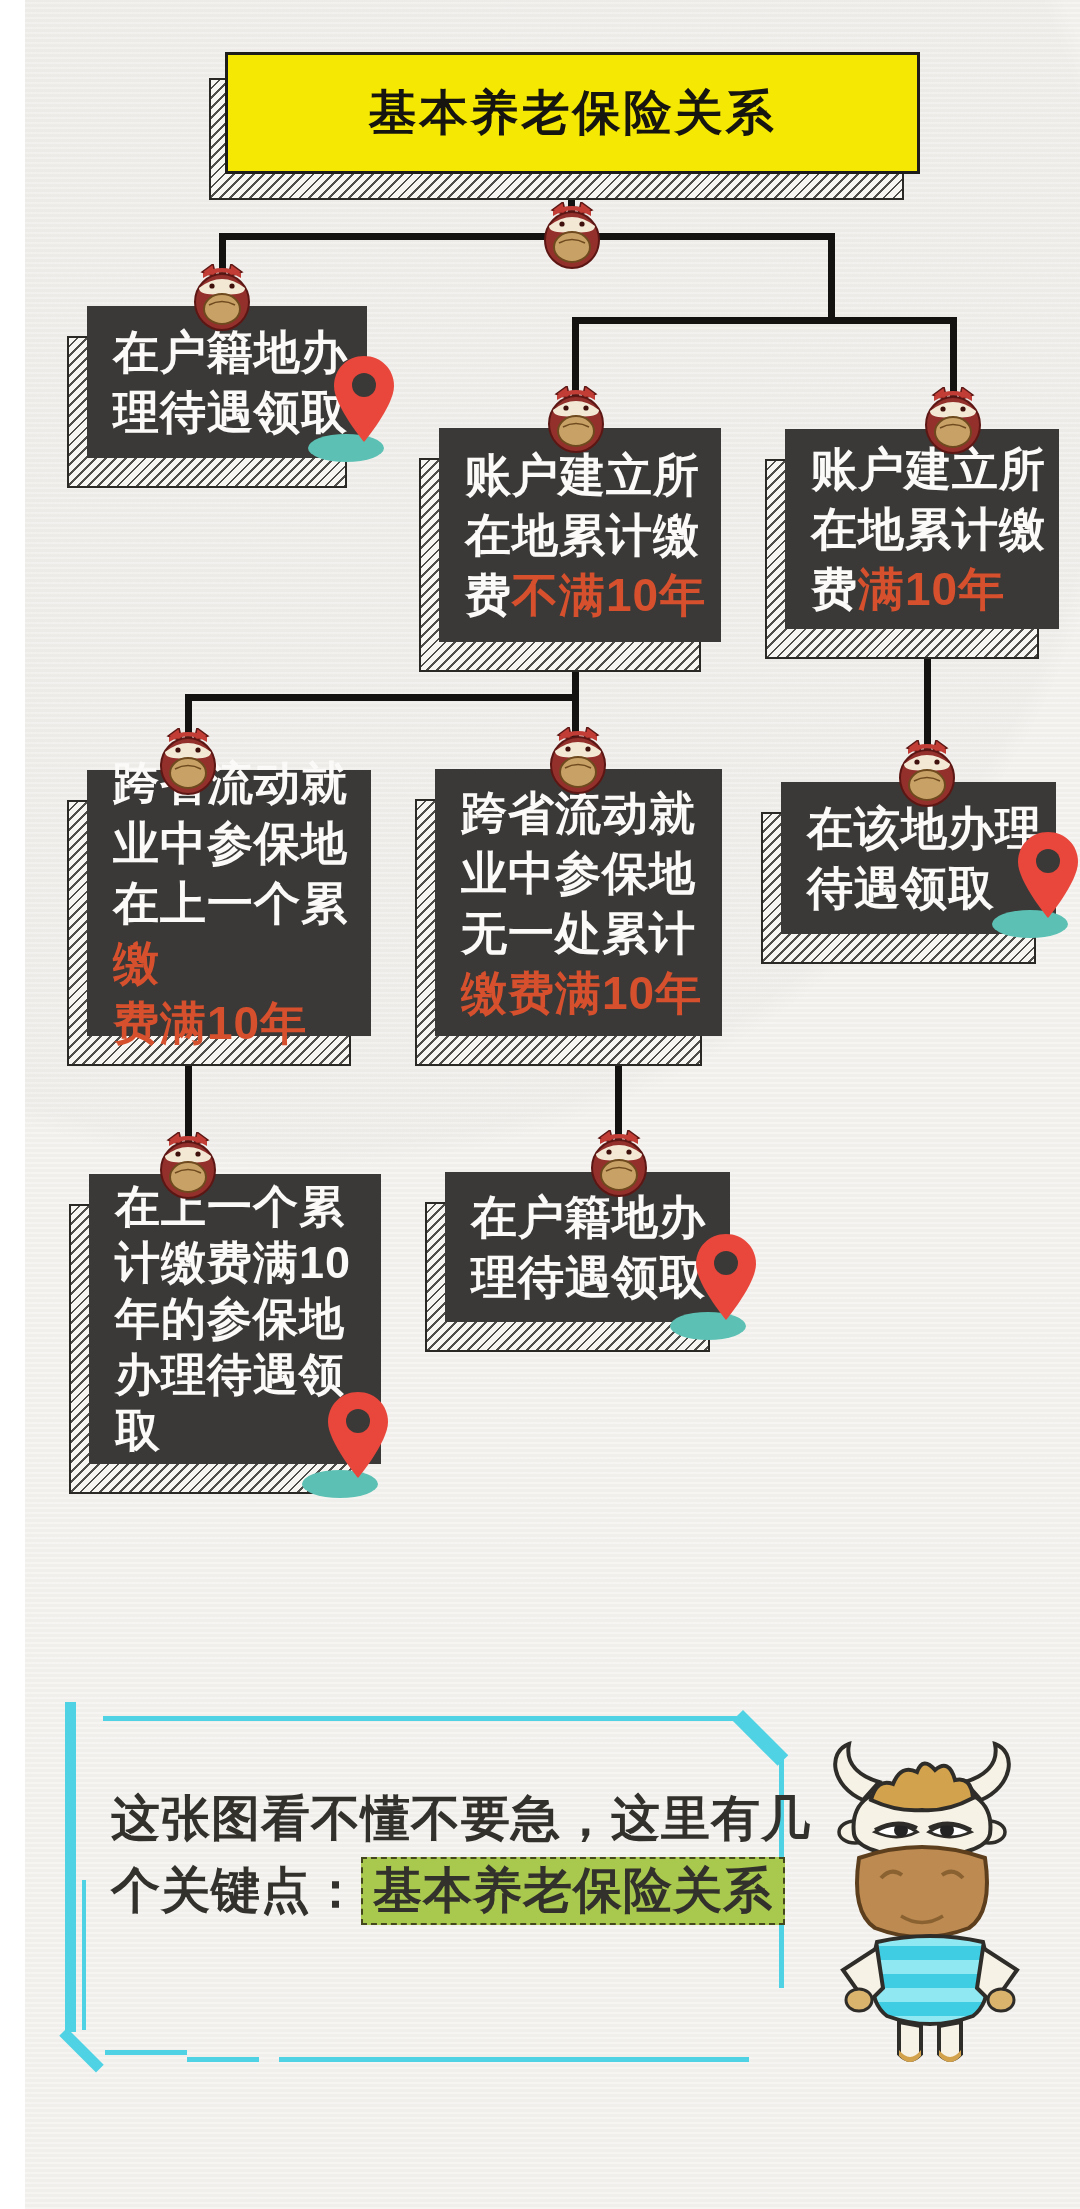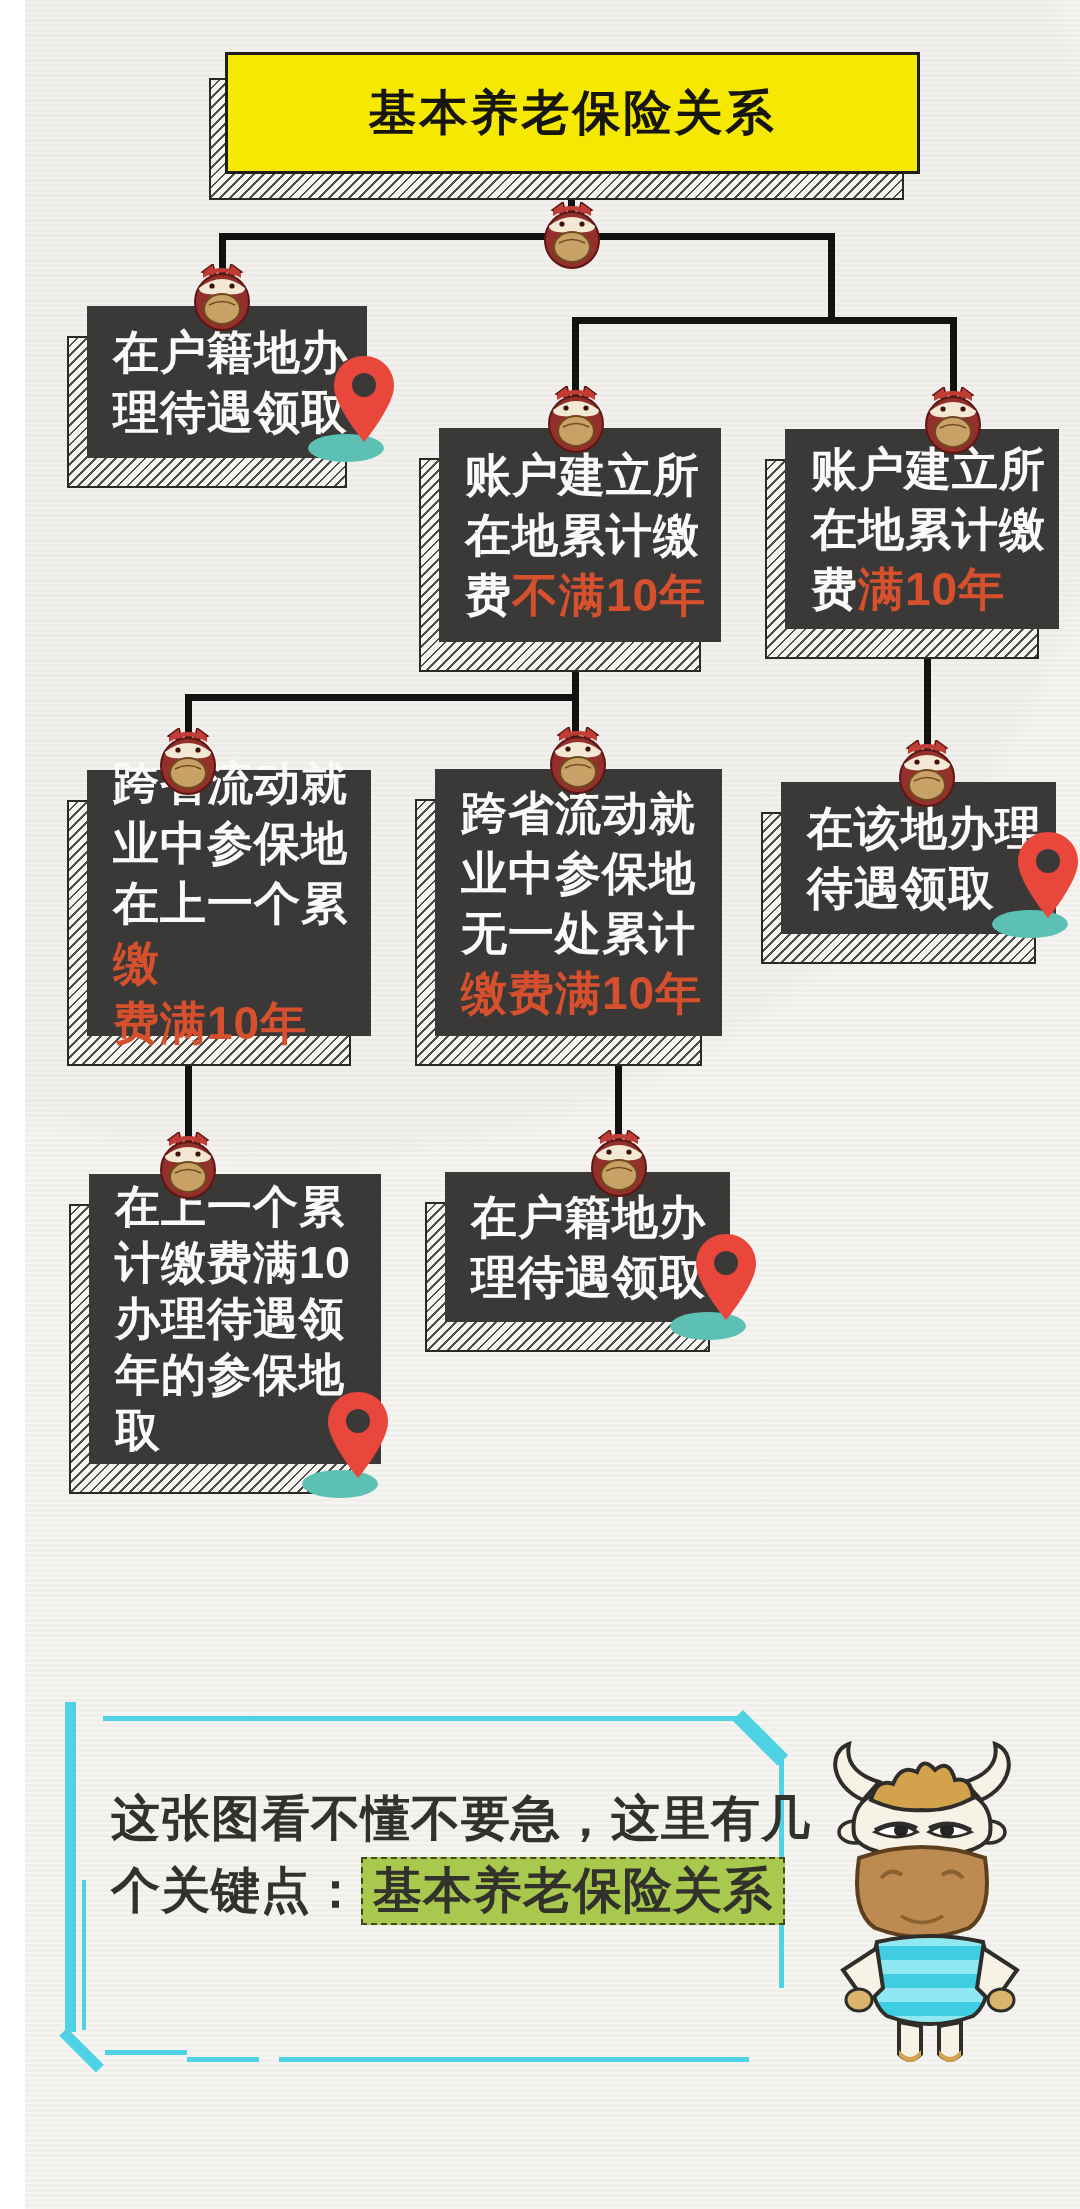--- a/index.html
+++ b/index.html
@@ -130,22 +130,22 @@
   <div class="hatch" style="left:736px;top:812px;width:275px;height:152px"></div>
   <div class="node" style="left:756px;top:782px;width:275px;height:152px">
     <div><span>在该地办理</span></div>
     <div><span>待遇领取</span></div>
   </div>
 
   <div class="hatch" style="left:44px;top:1204px;width:292px;height:290px"></div>
   <div class="node tight" style="left:64px;top:1174px;width:292px;height:290px">
     <div><span>在上一个累</span></div>
     <div><span>计缴费满10</span></div>
+    <div><span>年的参保地</span></div>
     <div><span>办理待遇领</span></div>
-    <div><span>年的参保地</span></div>
     <div><span>取</span></div>
   </div>
 
   <div class="hatch" style="left:400px;top:1202px;width:285px;height:150px"></div>
   <div class="node" style="left:420px;top:1172px;width:285px;height:150px">
     <div><span>在户籍地办</span></div>
     <div><span>理待遇领取</span></div>
   </div>
 
   <svg class="mascot" style="left:515px;top:202px">

